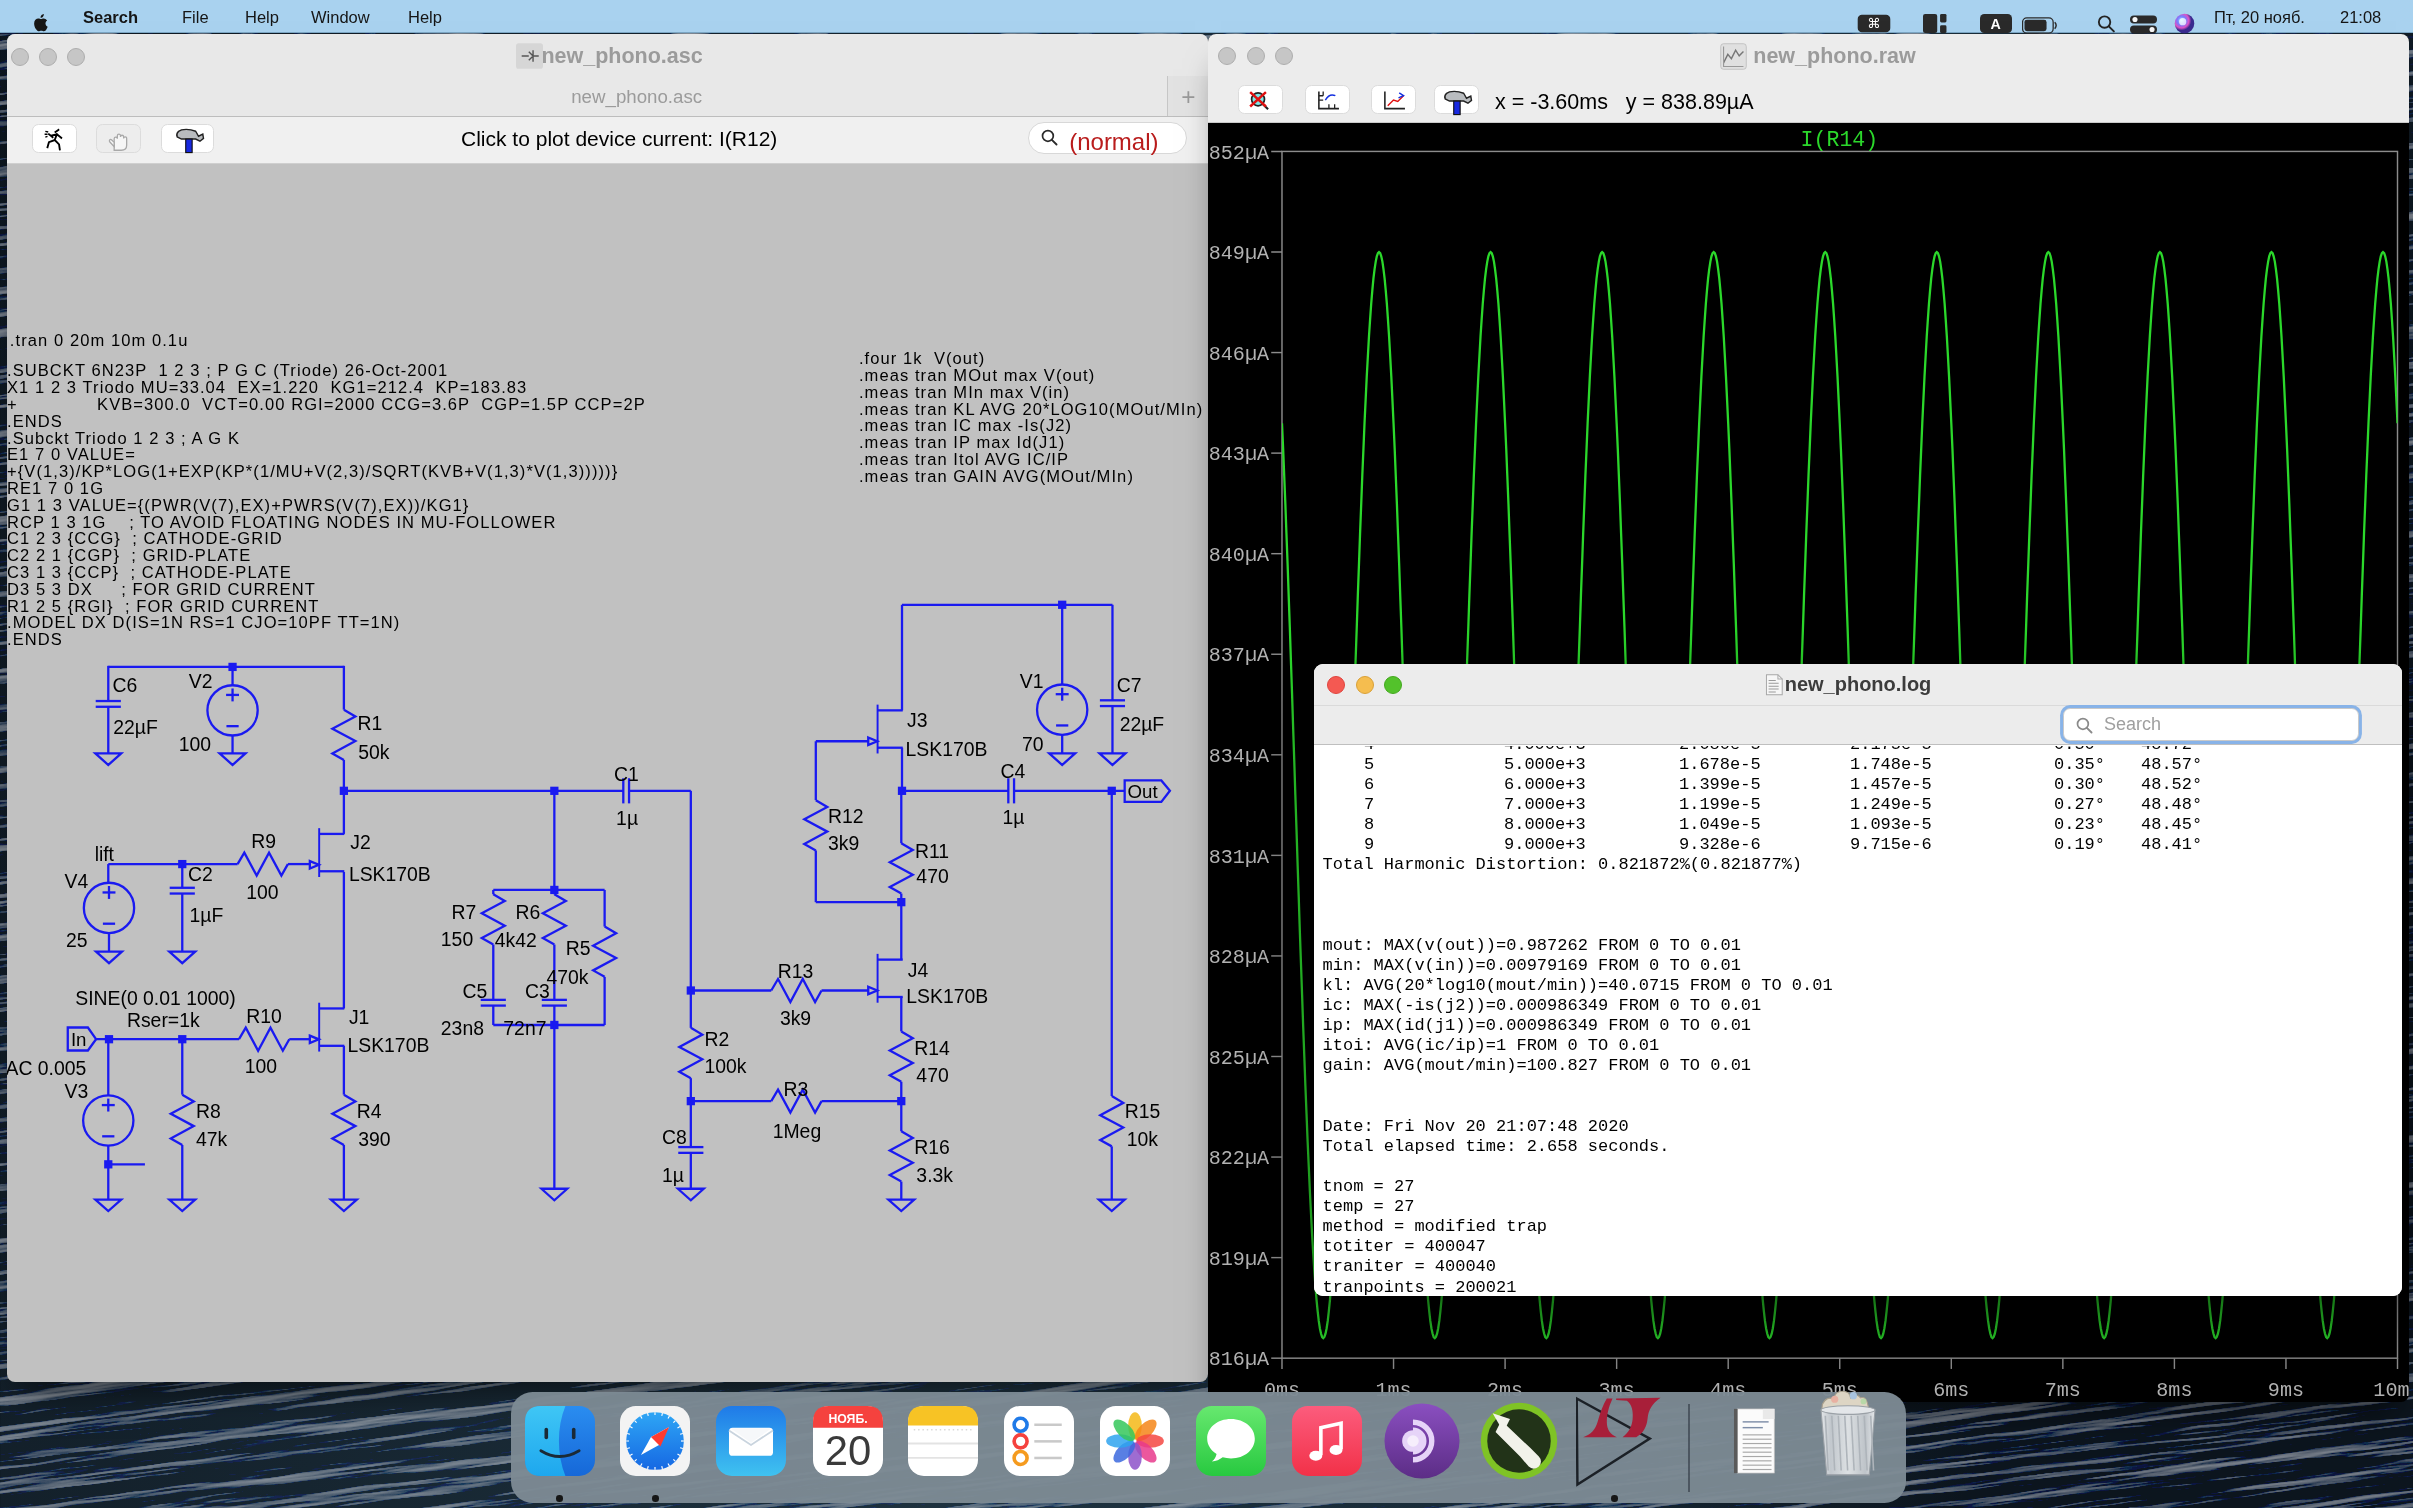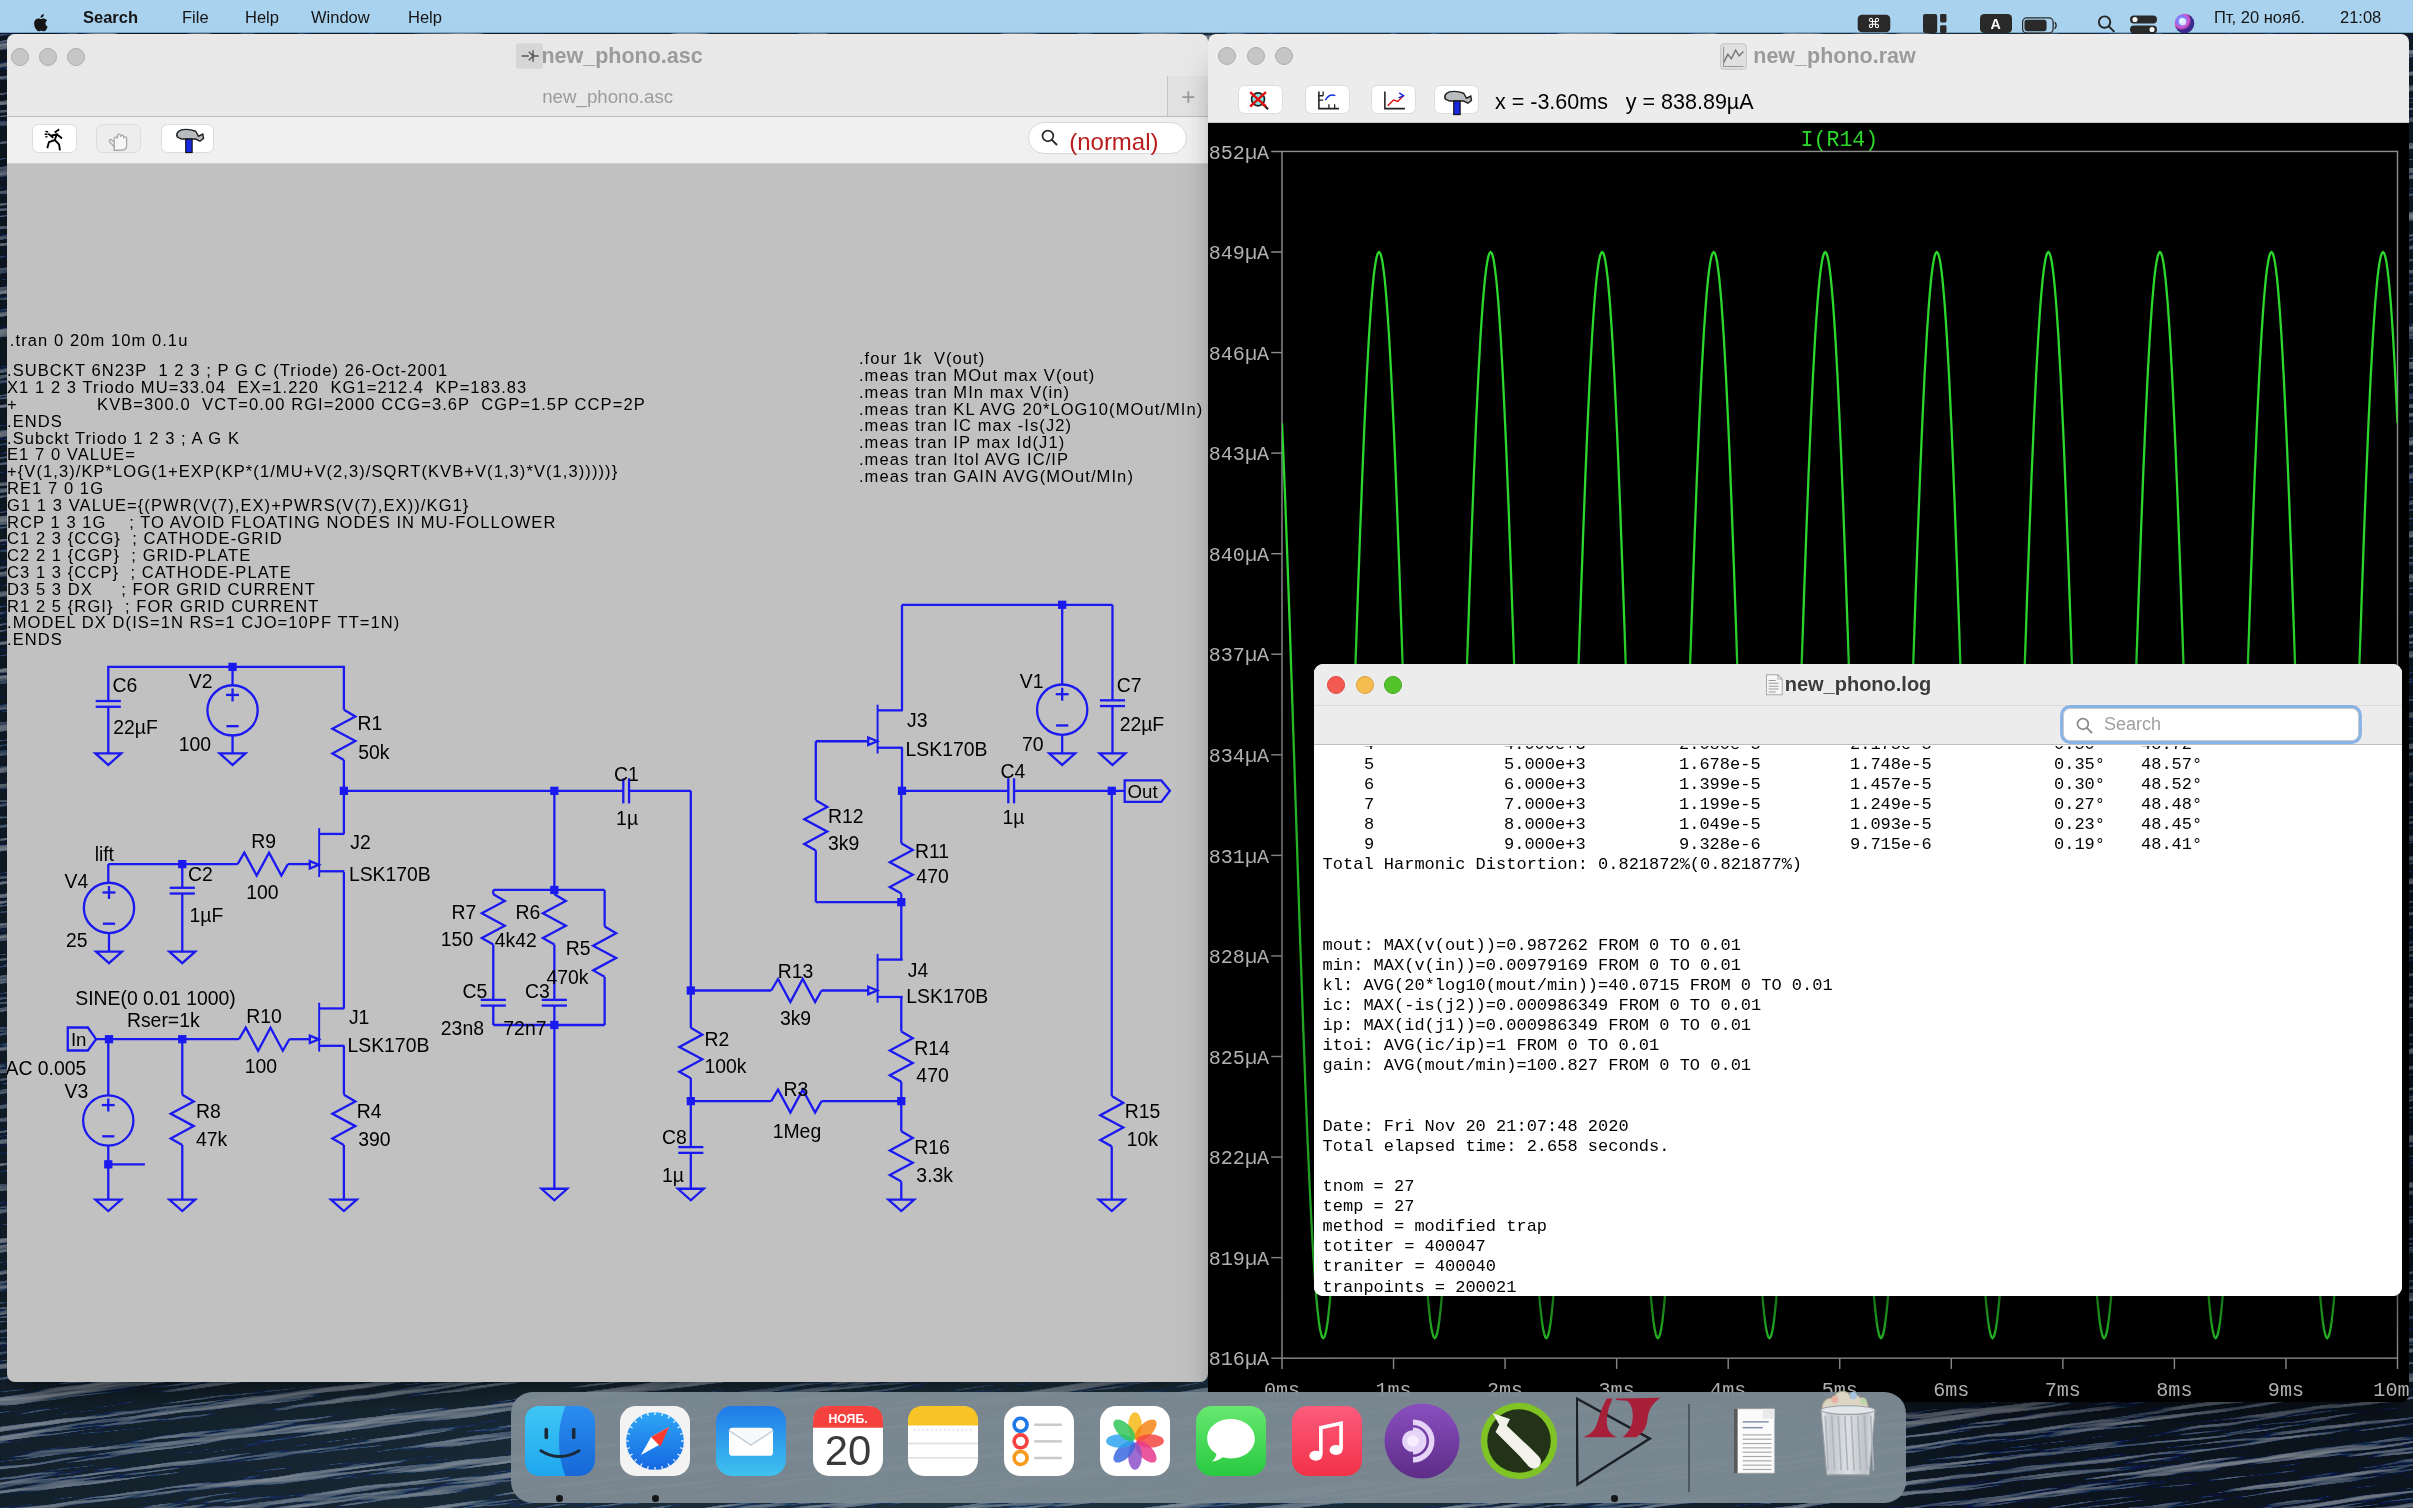--- a/index.html
+++ b/index.html
@@ -3,21 +3,21 @@
 <meta charset="utf-8">
 <style>
 * { margin:0; padding:0; box-sizing:border-box; }
 html,body { width:2413px; height:1508px; overflow:hidden; font-family:"Liberation Sans", sans-serif; }
 body { background:#121d27; }
 
 
 .abs { position:absolute; }
 #menubar { z-index:2; position:absolute; left:0; top:0; width:2413px; height:33px; background:#a9d2ef; color:#151515; font-size:16.5px; border-bottom:0.7px solid #7ba6c4;}
 #menubar .it { position:absolute; top:0; height:33px; line-height:34px; }
-#winL { z-index:2; position:absolute; left:7.2px; top:34px; width:1201px; height:1348px; border-radius:8px; background:#c1c1c1; box-shadow:0 21.5px 32px -13px rgba(0,0,0,0.55); overflow:hidden; }
+#winL { z-index:2; position:absolute; left:7.2px; top:34px; width:1201px; height:1348px; border-radius:8px; background:#c1c1c1; box-shadow:0 21.5px 32px -13px rgba(0,0,0,0.55); overflow:hidden;padding-left:29px; }
 #winR { z-index:2; position:absolute; left:1208px; top:34px; width:1201px; height:1368px; border-radius:8px; background:#000; box-shadow:0 21.5px 32px -13px rgba(0,0,0,0.55); overflow:hidden; }
 .lights span { position:absolute; top:13.6px; width:18px; height:18px; border-radius:50%; background:#c6c6c6; border:0.7px solid #adadad; }
 .wtitle { position:absolute; top:10px; width:100%; text-align:center; font-weight:700; color:#9b9b9b; font-size:21.5px; }
 #tabbar { position:absolute; left:0; top:0px; width:100%; height:83px; background:#e8e8e8; border-bottom:0.7px solid #bdbdbd; }
 #toolbarL { position:absolute; left:0; top:83px; width:100%; height:47px; background:#f0f0f0; border-bottom:0.7px solid #cfcfcf; }
 .tbtn { position:absolute; top:90px; height:29px; background:#fff; border:0.7px solid #dcdcdc; border-radius:6.5px; }
 #toolbarR { position:absolute; left:0; top:0; width:100%; height:89px; background:#ececec; border-bottom:0.7px solid #c9c9c9; }
 #winLog { z-index:3; position:absolute; left:1314px; top:664px; width:1088px; height:632px; border-radius:9px; background:#fff; box-shadow:0 25px 65px rgba(0,0,0,0.6); overflow:hidden; }
 #logTitle { position:absolute; left:0; top:0; width:100%; height:41px; background:#ececec; }
 #logTool { position:absolute; left:0; top:41px; width:100%; height:40px; background:#ececec; border-top:0.7px solid #dadada; border-bottom:0.7px solid #bfbfbf; }
@@ -140,20 +140,21 @@
   <svg class="abs" style="left:100px;top:94px" width="24.4" height="24.4" viewBox="0 0 34 34">
       <g stroke="#a9a9a9" stroke-width="1.8" fill="#f6f6f6">
         <path d="M10 31 V15 q0-2.4 2.2-2.4 T14.4 15 v-4 q0-2.4 2.2-2.4 T18.8 11 v1.5 q0-2.4 2.2-2.4 T23.2 12.5 v2 q0-2.2 2.1-2.2 T27.4 14.5 V24 q0 7-7.5 7 z"></path>
         <path d="M10 20 l-3.4-3.2 q-1.8-1.7-3 0 q-0.8 1.2 0.4 2.8 L10 26 Z"></path>
       </g>
     </svg>
   <svg class="abs" style="left:167px;top:93px" width="32" height="27" viewBox="0 0 44 38">
       <path d="M6 6 Q2 10 4 14 L10 17 L30 17 L36 20 L41 16 L40 10 L34 13 L30 6 Q20 2 10 4 Z" fill="#b9bcbf" stroke="#222" stroke-width="2"></path>
       <rect x="16" y="17" width="9" height="19" fill="#1728e0" stroke="#111" stroke-width="1.6"></rect>
     </svg>
+  <div class="abs" style="left:11.5px;top:93px;width:100%;text-align:center;font-size:21px;color:#000">Click to plot device current: I(R12)</div>
   <div class="abs" style="left:1021px;top:88px;width:159px;height:32px;border-radius:16px;background:#fff;border:0.7px solid #d8d8d8"></div>
   <svg class="abs" style="left:1033px;top:94px" width="18.7" height="18.7" viewBox="0 0 26 26">
       <circle cx="11" cy="11" r="7.5" stroke="#2a2a2a" stroke-width="2.4" fill="none"></circle>
       <line x1="16.5" y1="16.5" x2="23" y2="23" stroke="#2a2a2a" stroke-width="2.6" stroke-linecap="round"></line>
     </svg>
   <div class="abs" style="left:1062px;top:94px;font-size:24px;color:#b91c1c">(normal)</div>
   <div class="abs" style="left:0;top:129px;width:1201px;height:1219px"><svg width="1201" height="1219" viewBox="10 227 1672 1697" xml:space="preserve" xmlns="http://www.w3.org/2000/svg">
         <style>text{white-space:pre}</style>
         <line x1="151" y1="928.5" x2="479" y2="928.5" stroke="#1a1af0" stroke-width="3.2"></line>
 <line x1="151" y1="927" x2="151" y2="976" stroke="#1a1af0" stroke-width="3.2"></line>

